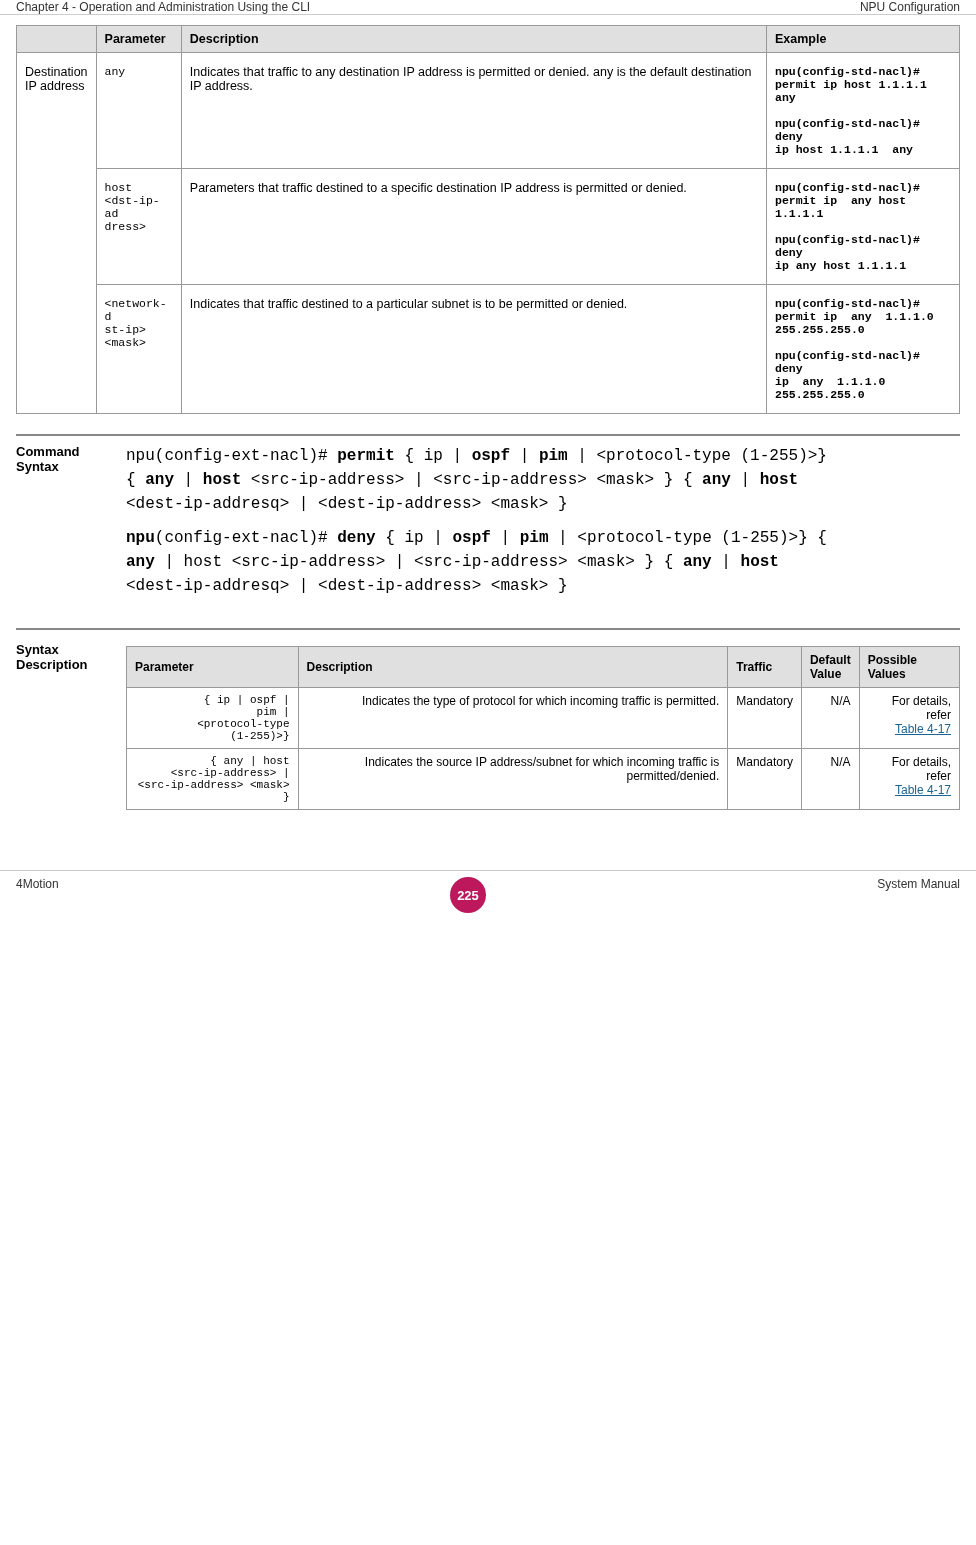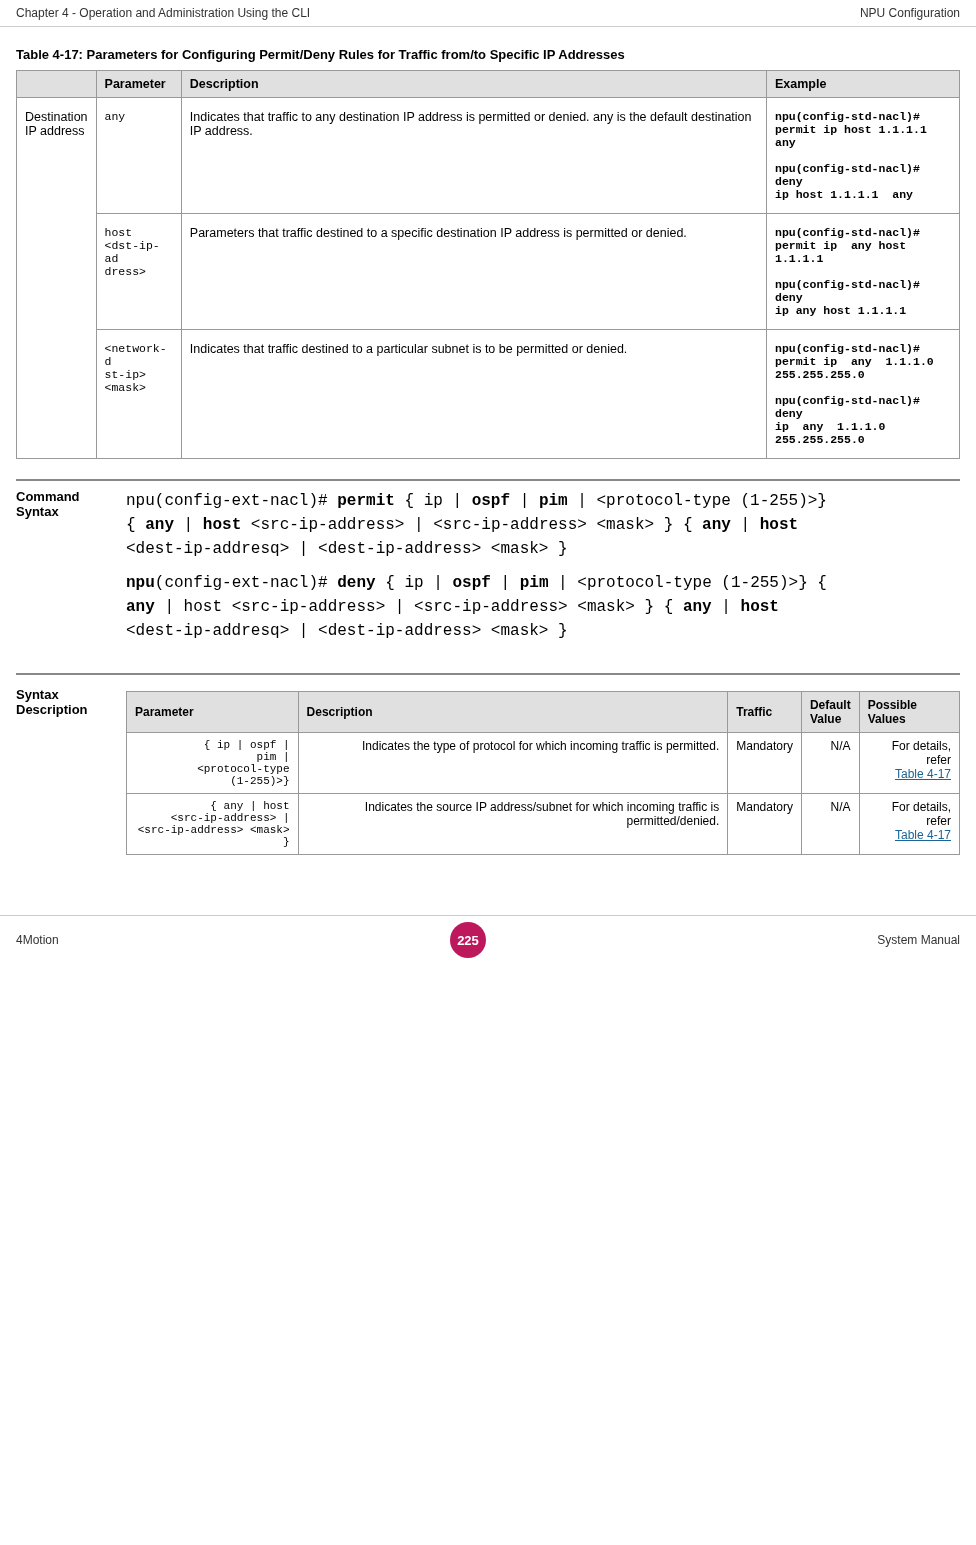--- a/index.html
+++ b/index.html
@@ -9,21 +9,21 @@
       background: #fff;
       color: #000;
       width: 976px;
       min-height: 1545px;
     }
 
     .page-header {
       display: flex;
       justify-content: space-between;
       align-items: center;
-      padding: 6px 16px;
+      padding: 0 16px;
       border-bottom: 1px solid #ccc;
       font-size: 12px;
       color: #333;
     }
 
     .page-content {
       padding: 10px 16px 20px 16px;
     }
 
     .table-title {
@@ -130,21 +130,21 @@
       font-size: 11px;
     }
     .link-text {
       color: #1a6496;
       text-decoration: underline;
     }
 
     .page-footer {
       display: flex;
       justify-content: space-between;
-      align-items: center;
+      align-items: flex-start;
       padding: 6px 16px;
       border-top: 1px solid #ccc;
       margin-top: 20px;
       font-size: 12px;
       color: #333;
     }
     .page-number-badge {
       background: #be185d;
       color: #fff;
       border-radius: 50%;
@@ -174,21 +174,20 @@
 </head>
 <body>
 
 <div class="page-header">
   <span>Chapter 4 - Operation and Administration Using the CLI</span>
   <span>NPU Configuration</span>
 </div>
 
 <div class="page-content">
 
-  <div class="table-title">Table 4-17: Parameters for Configuring Permit/Deny Rules for Traffic from/to Specific IP Addresses</div>
 
   <table class="main-table">
     <thead>
       <tr>
         <th></th>
         <th>Parameter</th>
         <th>Description</th>
         <th>Example</th>
       </tr>
     </thead>

